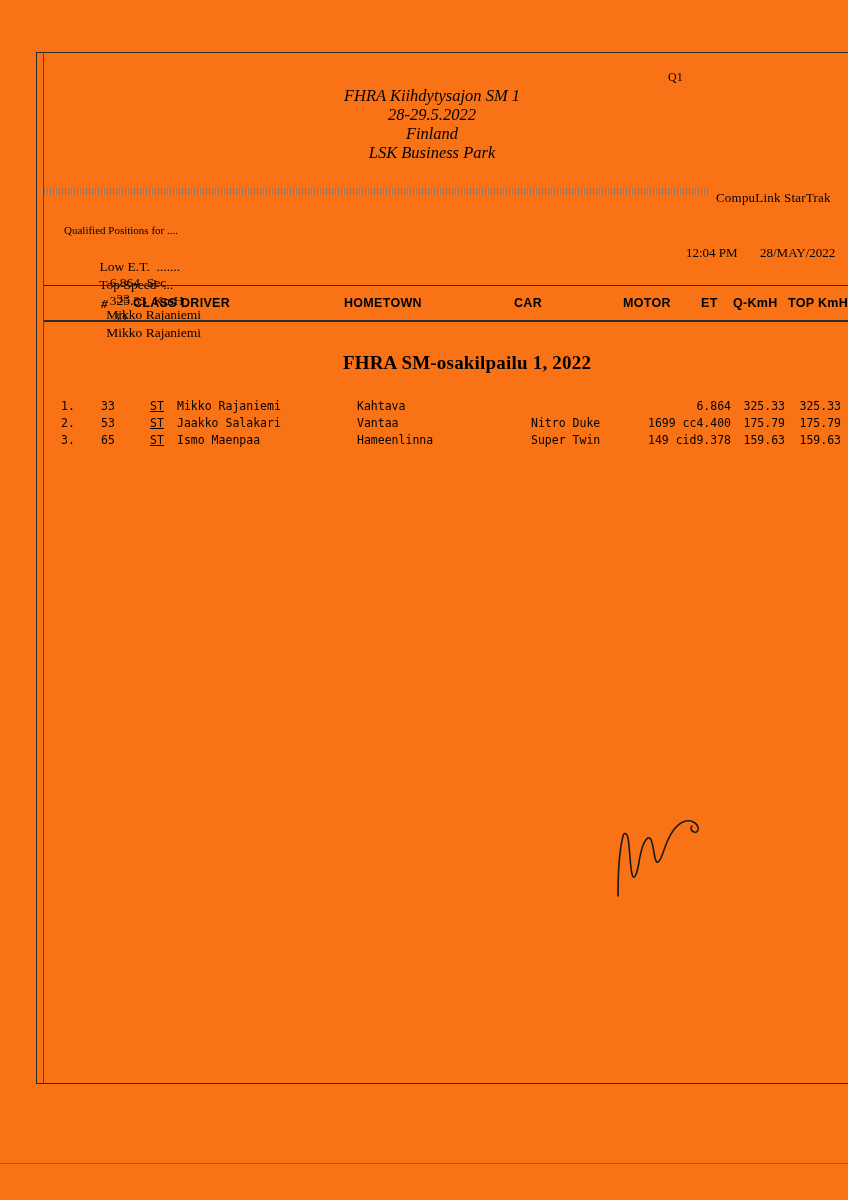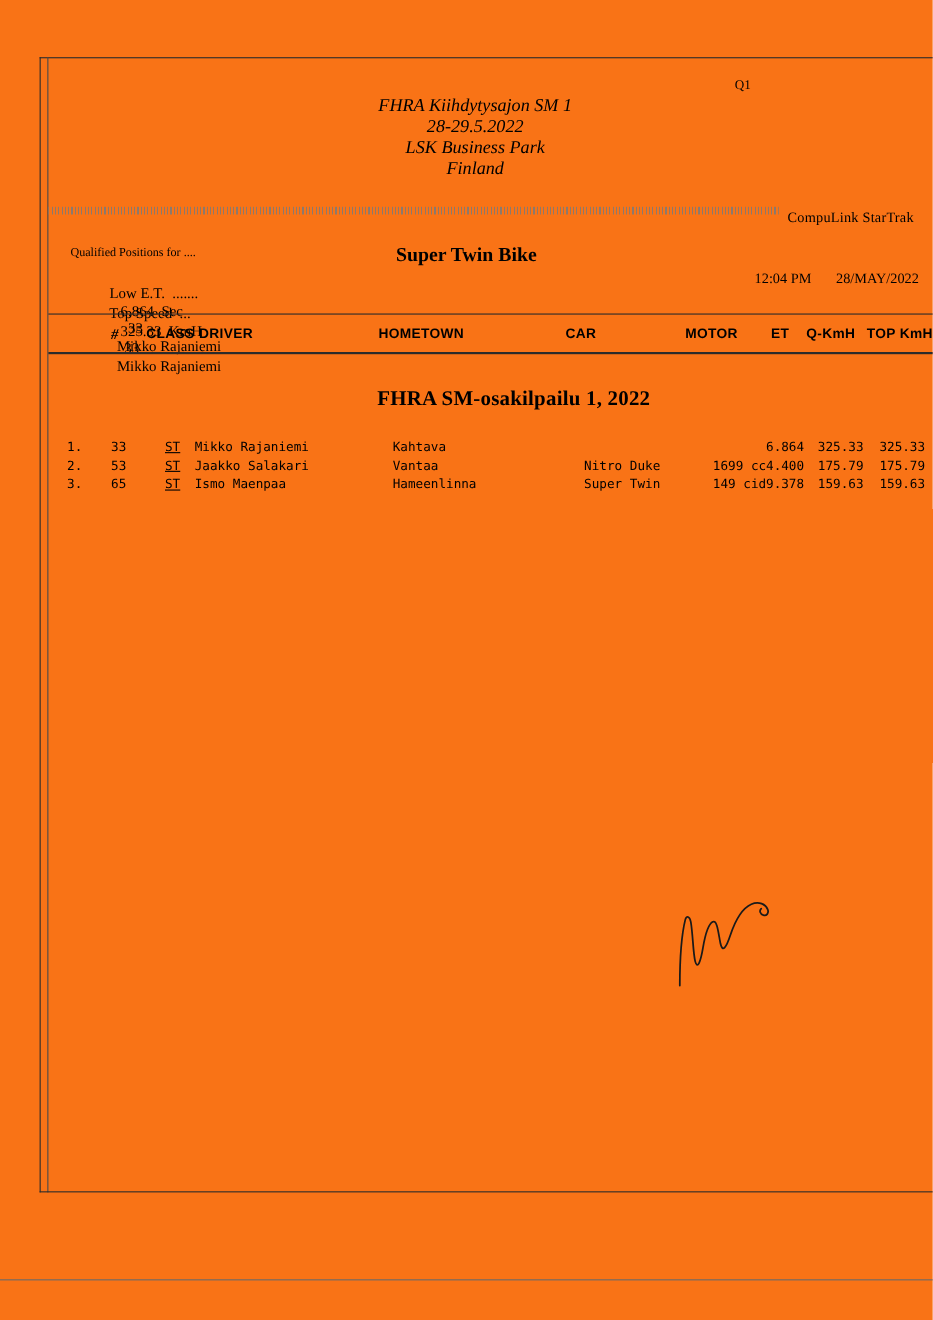--- a/index.html
+++ b/index.html
@@ -254,22 +254,22 @@
   <div class="sheet-left-rule"></div>
   <div class="sheet-left-rule2"></div>
   <div class="sheet-bottom-rule"></div>
   <div class="sheet-bottom-rule2"></div>
 
   <div class="q-marker">Q1</div>
 
   <div class="event-header">
     <div>FHRA Kiihdytysajon SM 1</div>
     <div>28-29.5.2022</div>
+    <div>Finland</div>
     <div>LSK Business Park</div>
-    <div>Finland</div>
   </div>
 
   <div class="hatch-band"></div>
   <div class="compulink">CompuLink  StarTrak</div>
 
   <div class="qual-label">Qualified Positions for  ....</div>
 
   <div class="qual-row1">
     <span>Low E.T.  .......</span>
     <span>&nbsp;&nbsp;&nbsp;</span><span>6.864  Sec</span>
@@ -277,21 +277,20 @@
     <span>&nbsp;&nbsp;</span><span>Mikko Rajaniemi</span>
   </div>
 
   <div class="qual-row2">
     <span>Top Speed  ...</span>
     <span>&nbsp;&nbsp;&nbsp;</span><span>325.33  KmH</span>
     <span>&nbsp;&nbsp;&nbsp;&nbsp;</span><span>33</span>
     <span>&nbsp;&nbsp;</span><span>Mikko Rajaniemi</span>
   </div>
 
-  <div class="class-title">Super Twin Bike</div>
   <div class="stamp-time">12:04 PM</div>
   <div class="stamp-date">28/MAY/2022</div>
 
   <div class="rule-a"></div>
   <div class="rule-b"></div>
 
   <div class="col-head ch-num">#</div>
   <div class="col-head ch-class">CLASS</div>
   <div class="col-head ch-driver">DRIVER</div>
   <div class="col-head ch-hometown">HOMETOWN</div>

